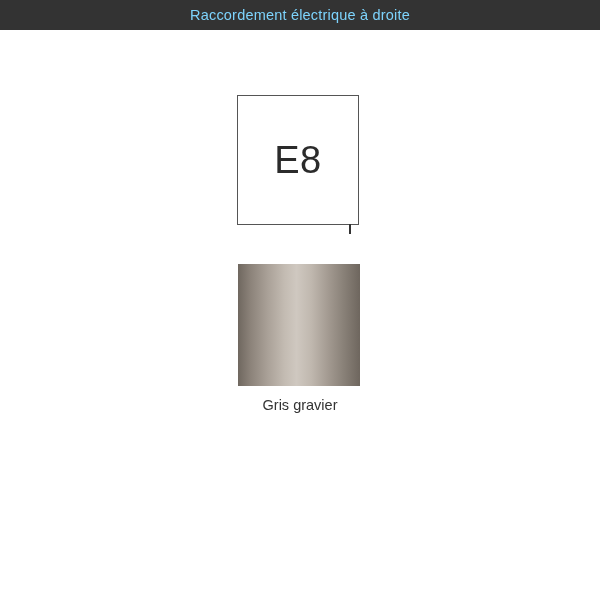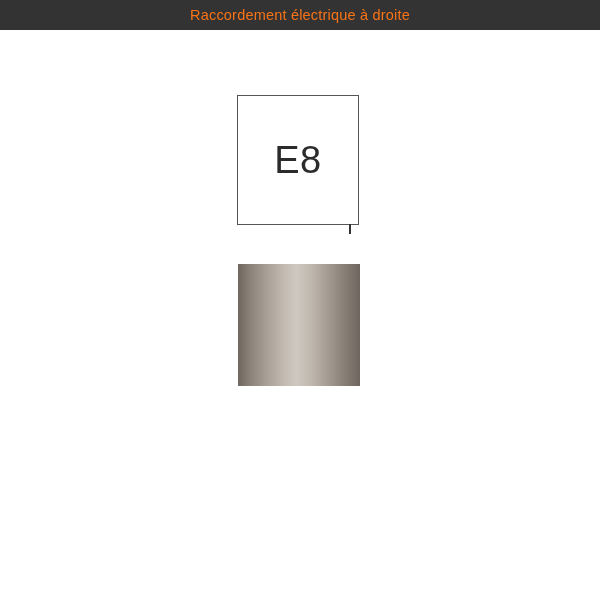--- a/index.html
+++ b/index.html
@@ -15,21 +15,21 @@
     overflow: hidden;
   }
   .page {
     position: relative;
     width: 600px;
     height: 600px;
   }
   .section-header {
     width: 600px;
     background: #333333;
-    color: #f97316;
+    color: #7dd3fc;
     font-size: 14.5px;
     line-height: 30px;
     height: 30px;
     text-align: center;
     letter-spacing: 0.2px;
     box-sizing: border-box;
   }
   .panel {
     position: relative;
     width: 600px;
@@ -139,15 +139,16 @@
           <rect x="9.5" y="14" width="9" height="6" rx="2.5" fill="#333333"></rect>
         </svg>
       </span>
 
     </div>
   </div>
 
 
   <div class="panel panel-colour">
     <div class="swatch"></div>
+    <div class="swatch-caption">Gris gravier</div>
   </div>
 
 </div>
 
 </body></html>

